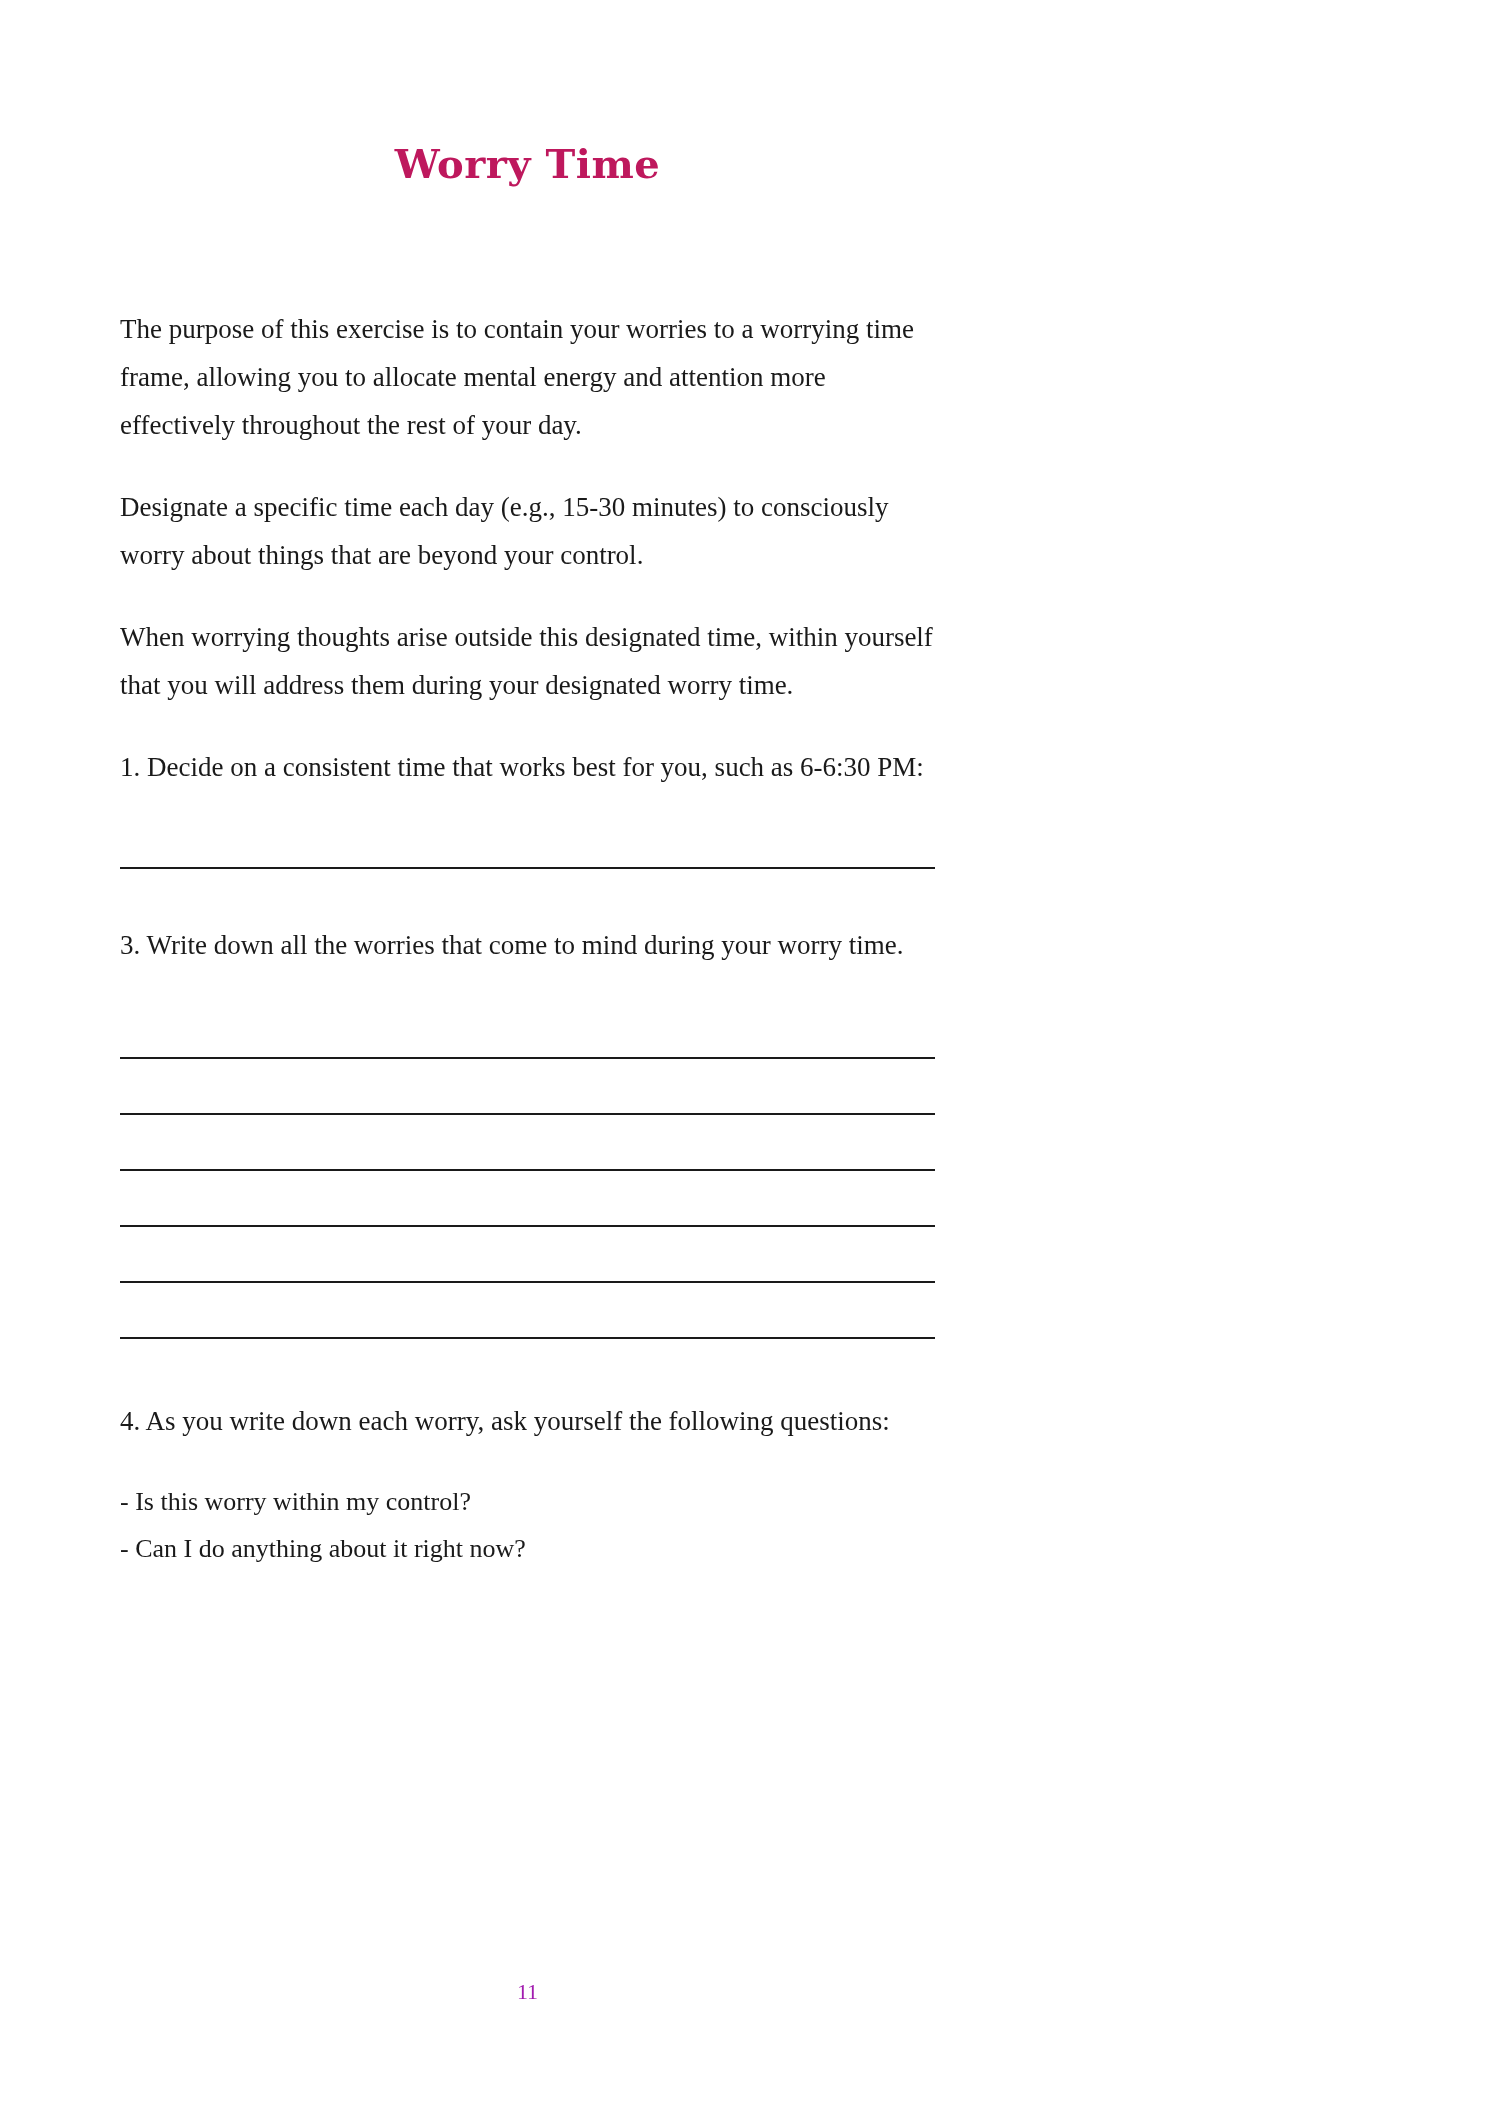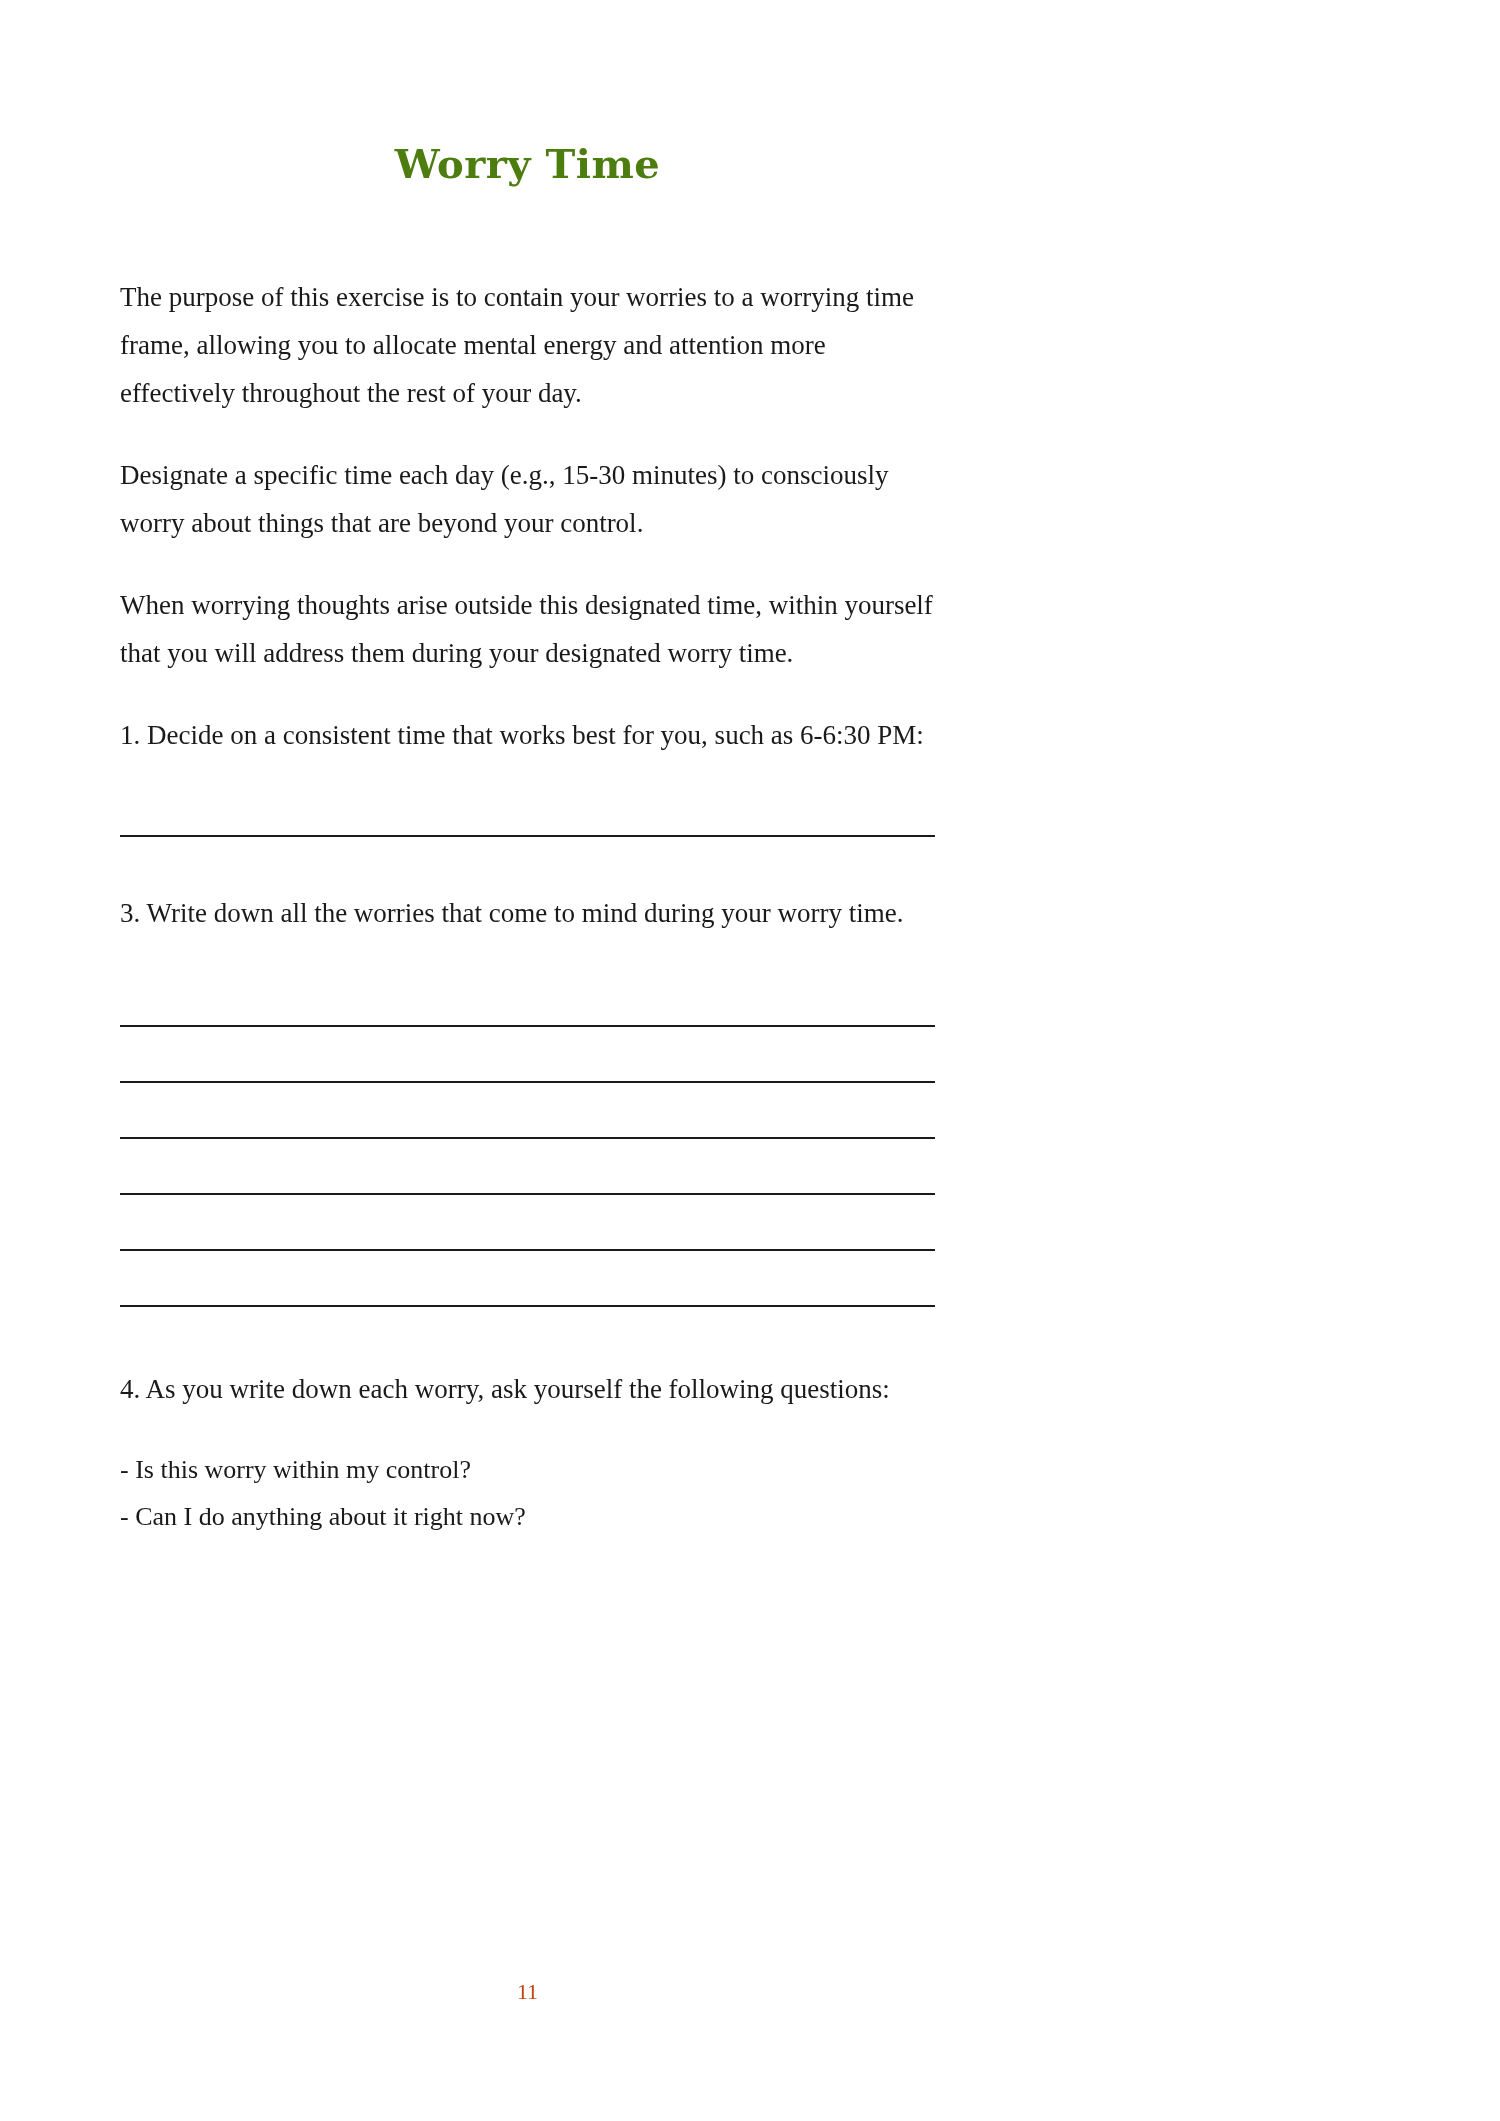--- a/index.html
+++ b/index.html
@@ -23,24 +23,24 @@
     top: 0;
     left: 120px;
     width: 815px;
     padding-top: 140px;
   }
 
   .title {
     font-family: "DejaVu Serif", "Liberation Serif", serif;
     font-size: 40px;
     font-weight: bold;
-    color: #4d7c0f;
+    color: #be185d;
     text-align: center;
     letter-spacing: 0.5px;
-    margin-bottom: 86px;
+    margin-bottom: 118px;
   }
 
   .para {
     font-size: 27px;
     line-height: 1.78;
     margin-bottom: 34px;
   }
 
   .step {
     font-size: 27px;
@@ -77,21 +77,21 @@
     display: block;
   }
 
   .page-number {
     position: absolute;
     bottom: 116px;
     left: 120px;
     width: 815px;
     text-align: center;
     font-size: 22px;
-    color: #c2410c;
+    color: #a21caf;
   }
 </style>
 </head>
 <body>
 
 <div class="page">
   <div class="content">
 
     <h1 class="title">Worry Time</h1>
 

